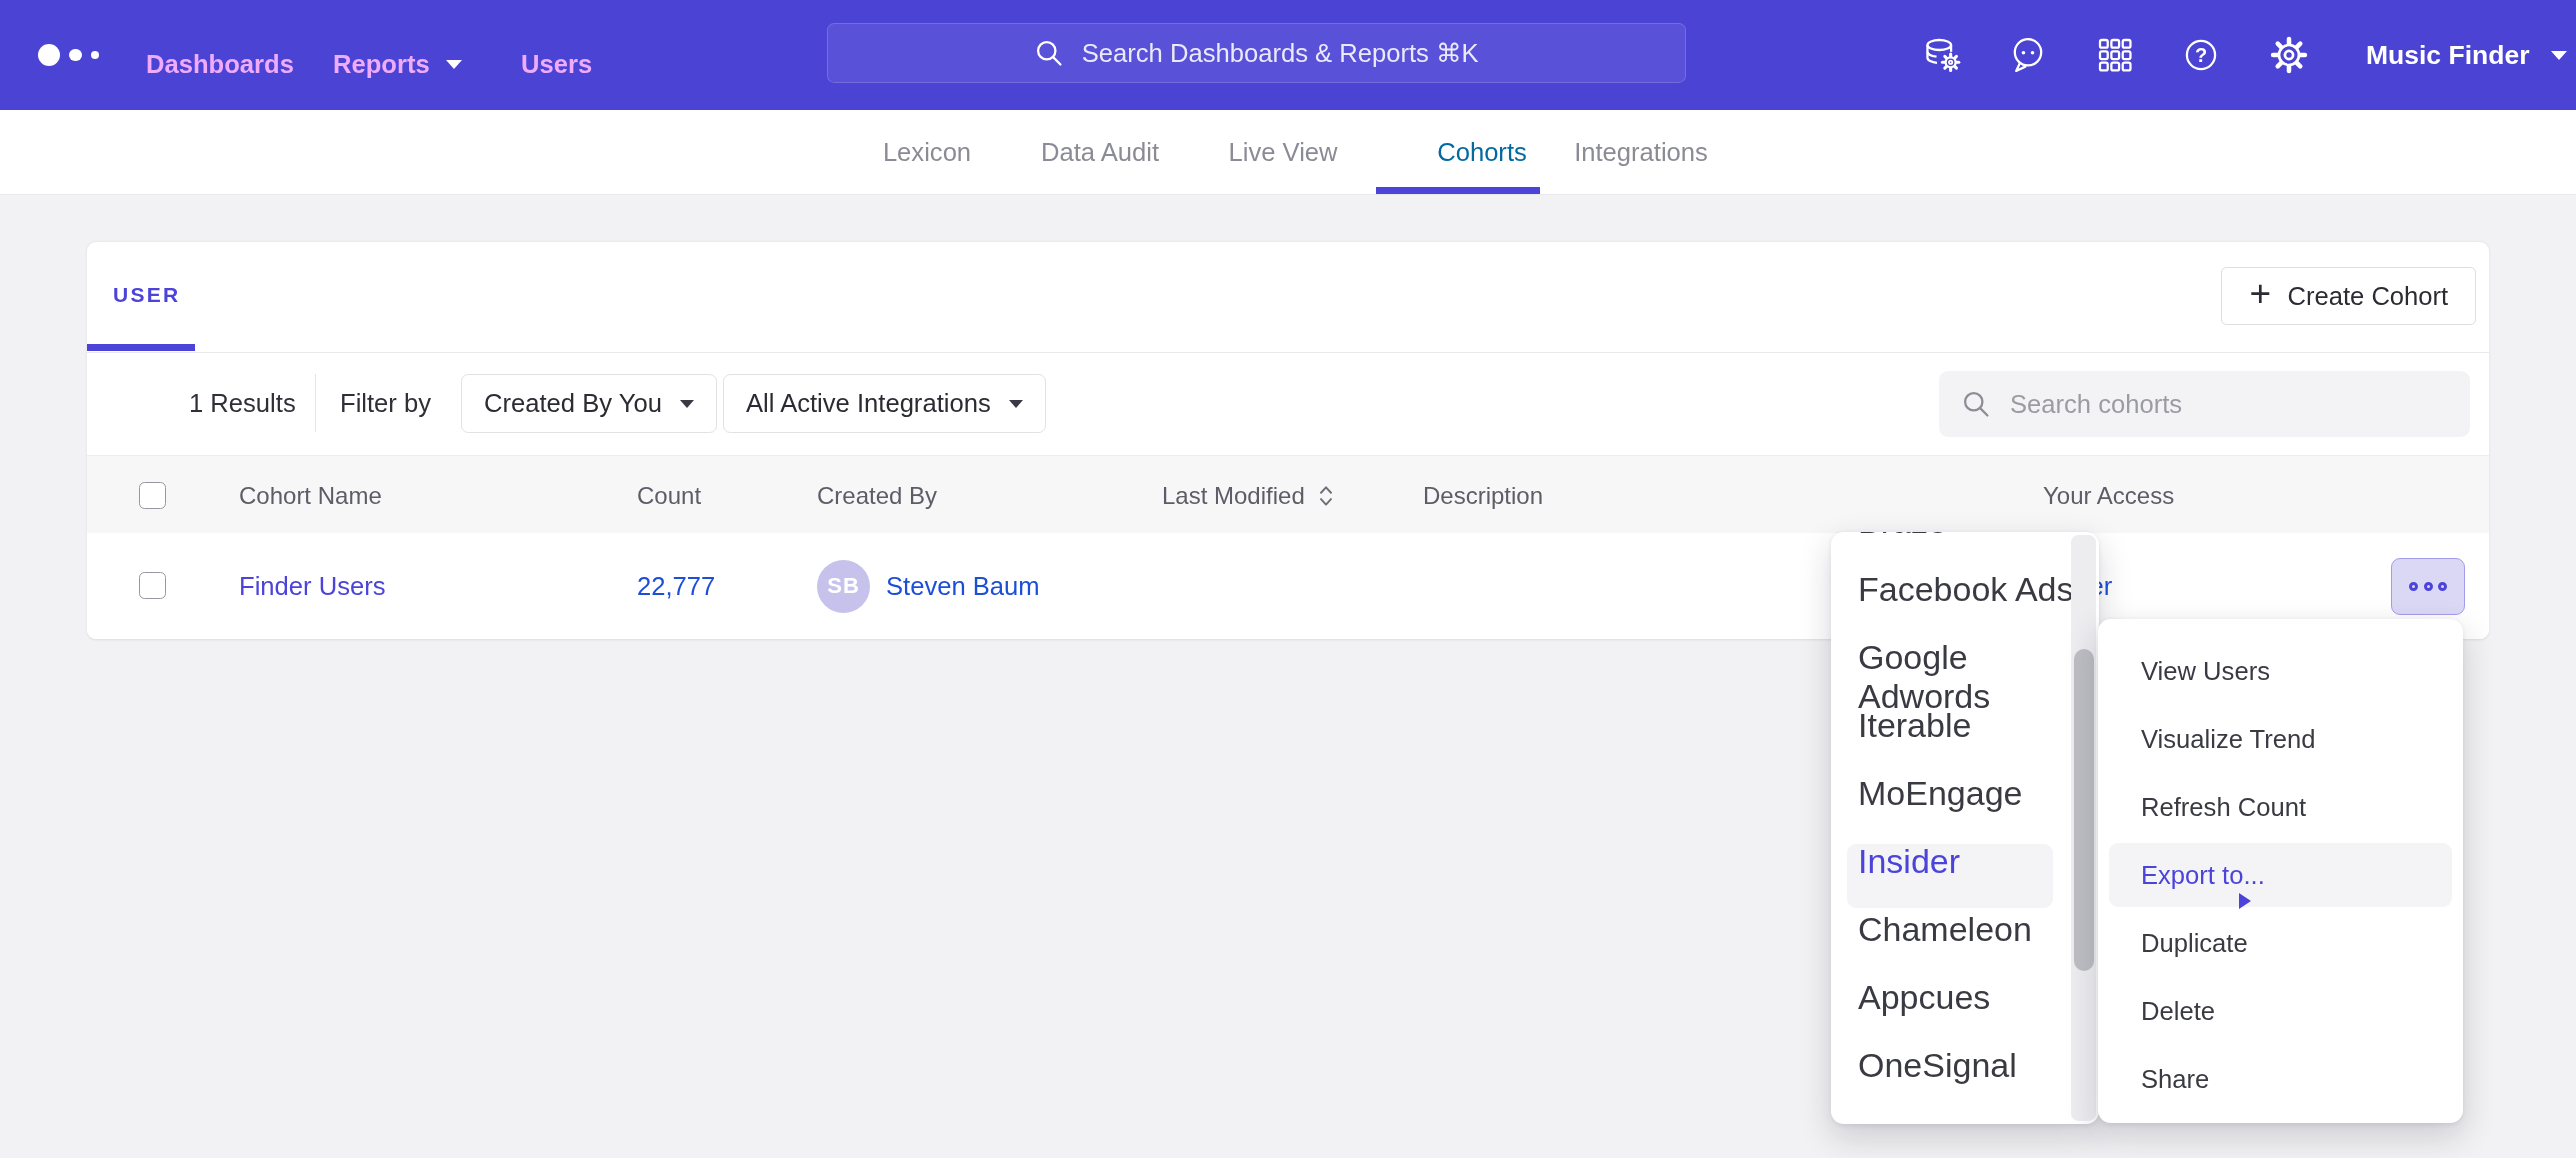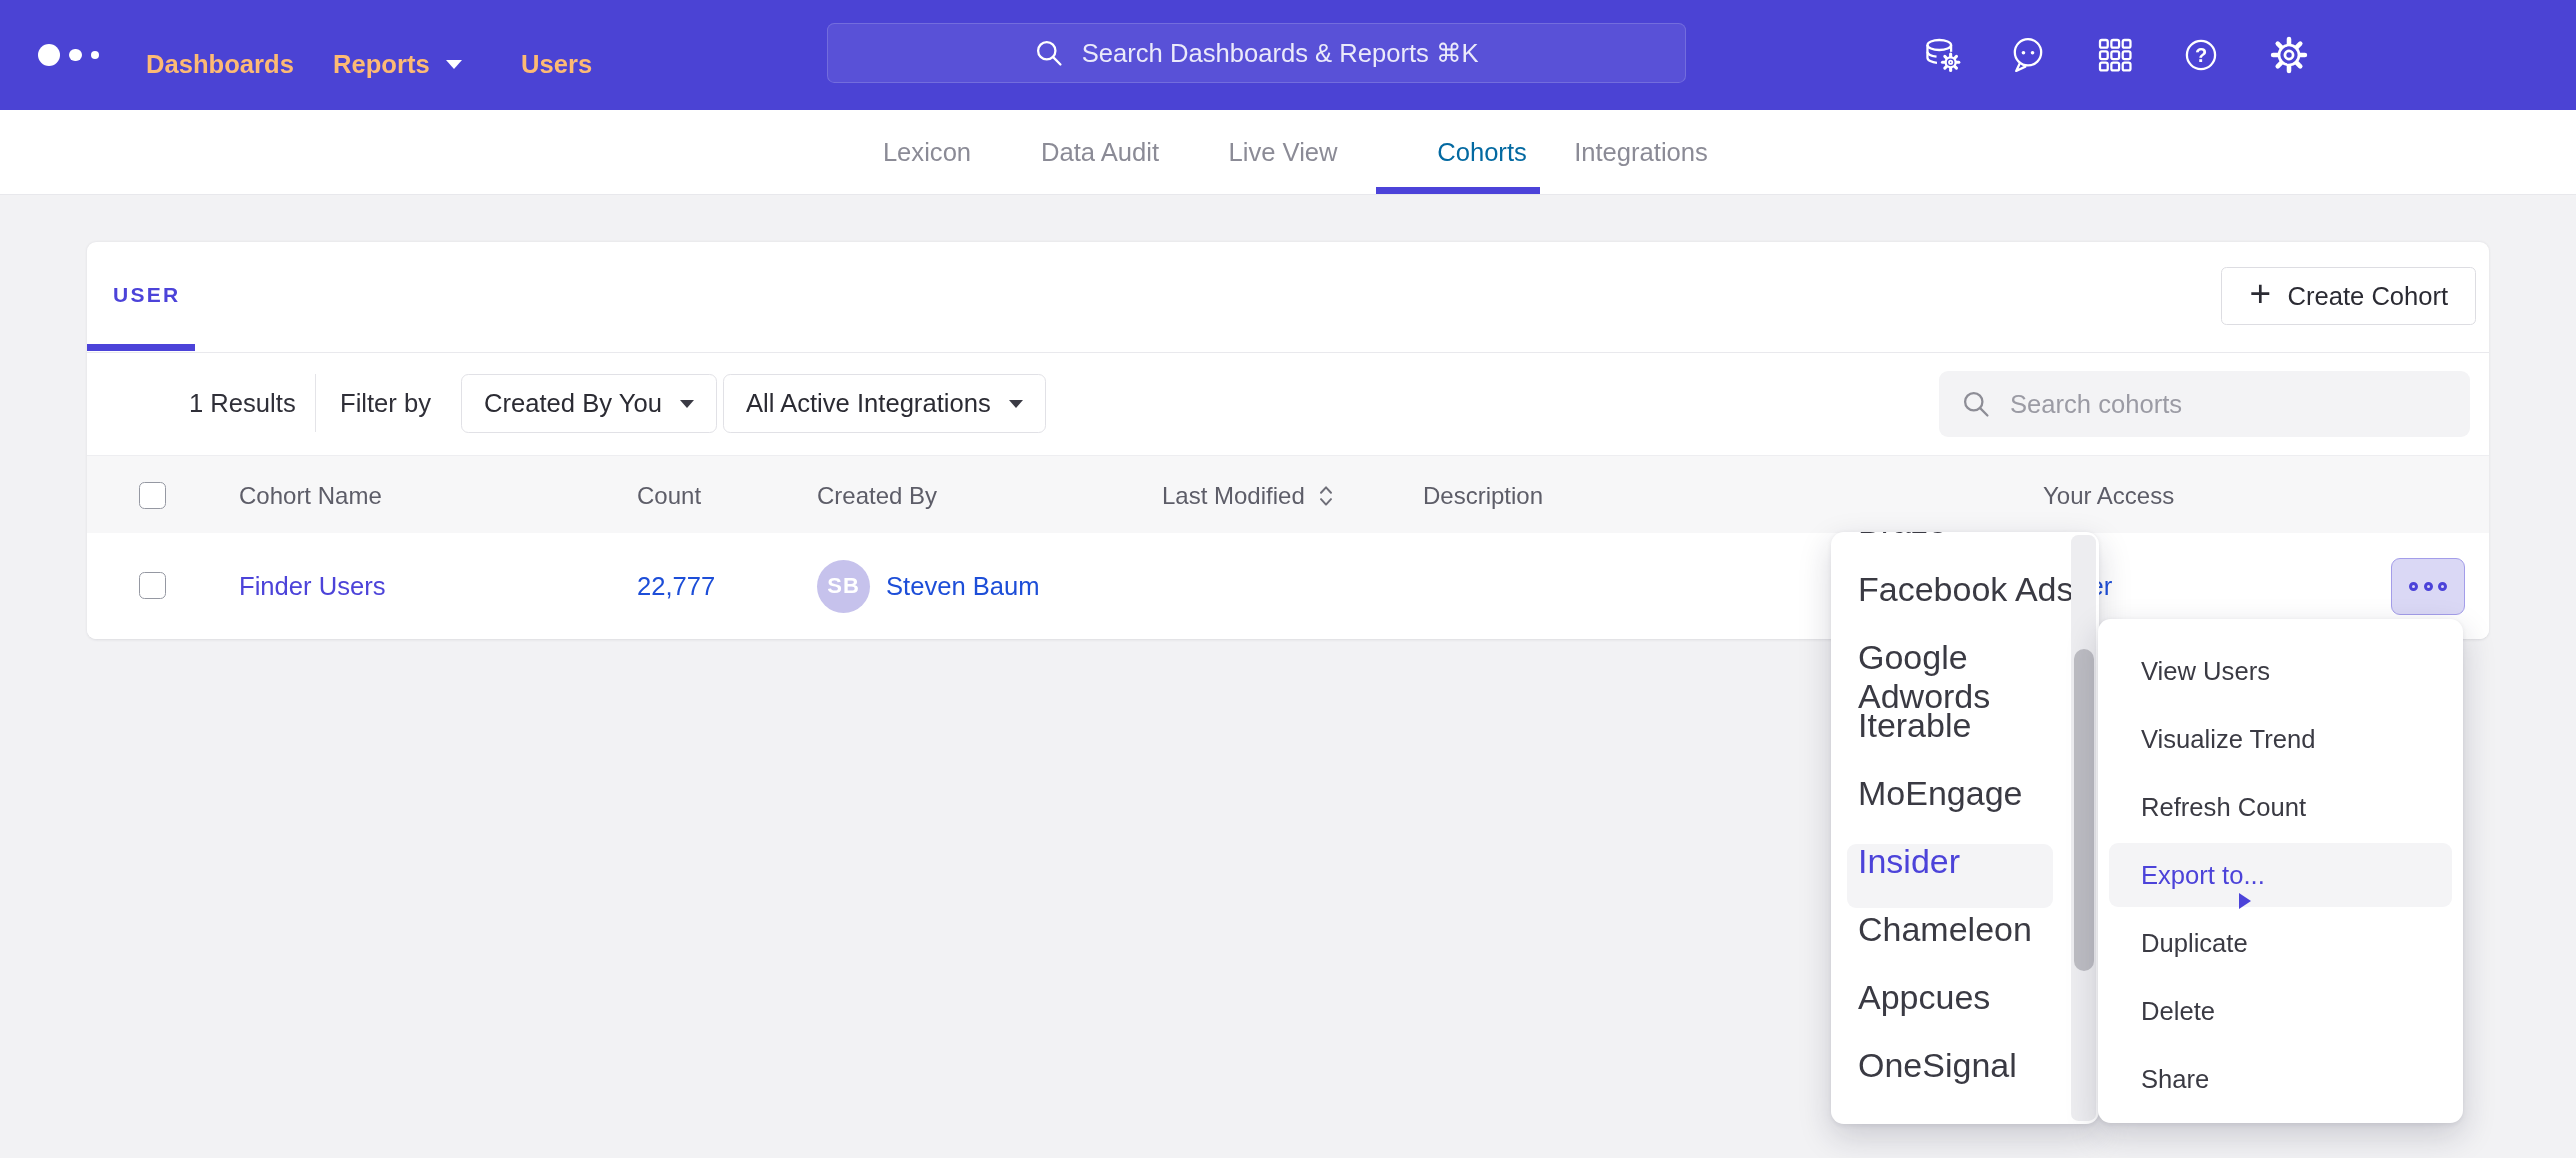--- a/index.html
+++ b/index.html
@@ -9,21 +9,21 @@
   .screen { position:relative; width:2576px; height:1158px; background:#f2f2f4; overflow:hidden; }
 
   
   .navbar { position:absolute; top:0; left:0; width:100%; height:110px; background:#4b43d4; z-index:30; }
   .logo { position:absolute; left:38px; top:0; height:110px; display:flex; align-items:center; gap:9px; }
   .logo i { display:block; border-radius:50%; background:#fff; }
   .logo .d1 { width:22px; height:22px; }
   .logo .d2 { width:12.8px; height:12.8px; }
   .logo .d3 { width:8.2px;  height:8.2px; }
   .nav-link { position:absolute; top:0; height:128px; display:flex; align-items:center; gap:16.4px;
-              color:#fdba74; font-size:25.6px; font-weight:600; cursor:pointer; }
+              color:#f0abfc; font-size:25.6px; font-weight:600; cursor:pointer; }
   .caret-down { width:0; height:0; border-left:8.2px solid transparent; border-right:8.2px solid transparent;
                 border-top:9px solid #fff; }
   .gsearch { position:absolute; left:827px; top:23px; width:859px; height:60px;
              background:rgba(255,255,255,0.08); border:0.9px solid rgba(255,255,255,0.16);
              border-radius:7.3px; display:flex; align-items:center; justify-content:center; gap:16.4px;
              color:rgba(255,255,255,0.88); font-size:25.6px; cursor:text; }
   .nav-icon { position:absolute; top:35px; width:40px; height:40px; cursor:pointer; }
   .project { position:absolute; left:2366px; top:0; height:110px; display:flex; align-items:center; gap:22px;
              color:#fff; font-size:26.5px; font-weight:700; cursor:pointer; }
 
@@ -205,20 +205,24 @@
           <line x1="11" y1="22" x2="4.5" y2="22"></line>
             <line x1="14.2" y1="14.2" x2="9.6" y2="9.6"></line>
           <line x1="22" y1="11" x2="22" y2="4.5"></line>
             <line x1="29.8" y1="14.2" x2="34.4" y2="9.6"></line>
         </g>
         <circle cx="22" cy="22" r="11" fill="#4b43d4" stroke-width="3"></circle>
         <circle cx="22" cy="22" r="4.5" stroke-width="3"></circle>
       </svg>
     </span>
 
+    <div class="project">
+      <span>Music Finder</span>
+      <span class="caret-down"></span>
+    </div>
   </header>
 
   <nav class="tabbar">
     <span class="tab" style="left:927px">
         <span>Lexicon</span>
       </span>
     <span class="tab" style="left:1100px">
         <span>Data Audit</span>
       </span>
     <span class="tab" style="left:1283px">

